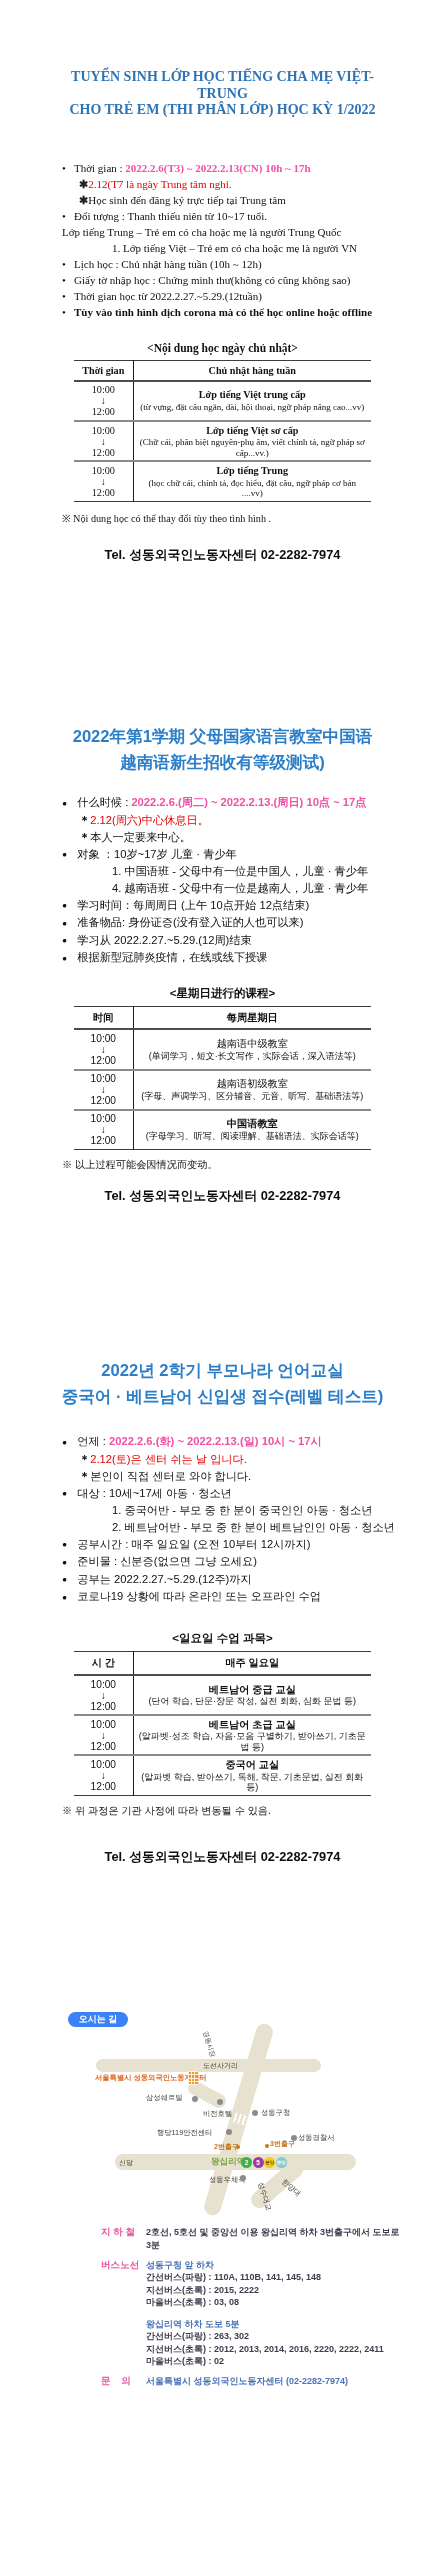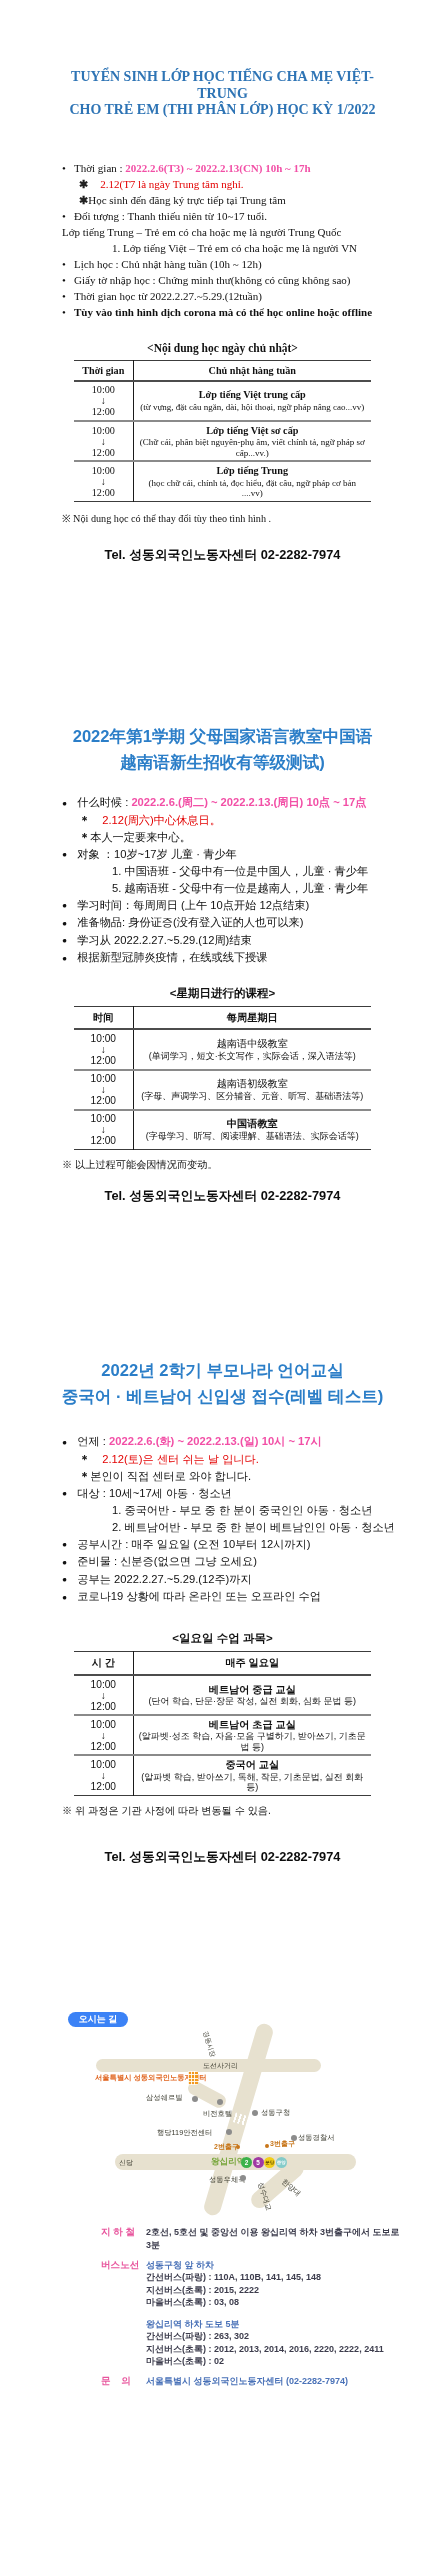--- a/index.html
+++ b/index.html
@@ -14,21 +14,21 @@
   .t-cjk{text-align:center;color:#2B7EC8;font-weight:bold;font-size:16.6px;line-height:25.6px;}
   
   .list{margin:41px 0 0 62px;width:345px;font-size:11px;}
   #sec-cn .list{margin-top:19px;font-size:11.2px;}
   #sec-kr .list{margin-top:24px;font-size:11.2px;}
   .ln{line-height:16px;white-space:nowrap;}
   #sec-cn .ln{line-height:17px;} #sec-kr .ln{line-height:17px;}
   .bu{display:inline-block;width:12px;}
   #sec-cn .bu,#sec-kr .bu{width:15.3px;font-size:8.3px;vertical-align:0.6px;}
   .ind1{padding-left:17px;} .ind2{padding-left:50px;}
-  .seg-p{} .seg-pk{color:#F24FA6;font-weight:bold;} .seg-rd{color:#E30000;margin-left:12px;}
+  .seg-p{} .seg-pk{color:#F24FA6;font-weight:bold;} .seg-rd{color:#E30000;}
   .seg-bd{font-weight:bold;} .seg-mk{font-weight:bold;color:#222;}
   
   .tcap{text-align:center;font-weight:bold;font-size:11.5px;margin-top:22px;}
   #sec-cn .tcap{margin-top:19px;} #sec-kr .tcap{margin-top:25.6px;}
   table.sched{margin:6.4px auto 0;border-collapse:collapse;width:297px;
       border-top:1.9px solid #3c3c3c;border-bottom:1.3px solid #3c3c3c;}
   #sec-cn table.sched,#sec-kr table.sched{margin-top:5.1px;}
   .sched th{border-bottom:2.6px double #4c4c4c;font-size:10.2px;font-weight:bold;padding:3.8px 0;}
   .sched td{padding:2.6px 3.8px;vertical-align:middle;}
   .sched tr.r + tr.r td{border-top:2.6px double #8a8a8a;}
@@ -156,21 +156,21 @@
     <div class="t-cjk">
       <div>2022年第1学期  父母国家语言教室中国语</div>
       <div>越南语新生招收有等级测试)</div>
     </div>
     <div class="list">
         <div class="ln"><span class="bu">●</span><span class="seg-p">什么时候 : </span><span class="seg-pk">2022.2.6.(周二) ~ 2022.2.13.(周日) 10点 ~ 17点</span></div>
         <div class="ln ind1"><span class="seg-mk">＊</span><span class="seg-rd">2.12(周六)中心休息日。</span></div>
         <div class="ln ind1"><span class="seg-mk">＊</span><span class="seg-p">本人一定要来中心。</span></div>
         <div class="ln"><span class="bu">●</span><span class="seg-p">对象 ：10岁~17岁  儿童 · 青少年</span></div>
         <div class="ln ind2"><span class="seg-p">1.  中国语班 - 父母中有一位是中国人，儿童 · 青少年</span></div>
-        <div class="ln ind2"><span class="seg-p">5.  越南语班 - 父母中有一位是越南人，儿童 · 青少年</span></div>
+        <div class="ln ind2"><span class="seg-p">4.  越南语班 - 父母中有一位是越南人，儿童 · 青少年</span></div>
         <div class="ln"><span class="bu">●</span><span class="seg-p">学习时间：每周周日 (上午 10点开始 12点结束)</span></div>
         <div class="ln"><span class="bu">●</span><span class="seg-p">准备物品:  身份证증(没有登入证的人也可以来)</span></div>
         <div class="ln"><span class="bu">●</span><span class="seg-p">学习从  2022.2.27.~5.29.(12周)结束</span></div>
         <div class="ln"><span class="bu">●</span><span class="seg-p">根据新型冠肺炎疫情，在线或线下授课</span></div>
       </div>
     <div class="tcap">&lt;星期日进行的课程&gt;</div>
     <table class="sched">
       <thead>
         <tr>
           <th class="c1">时间</th>

